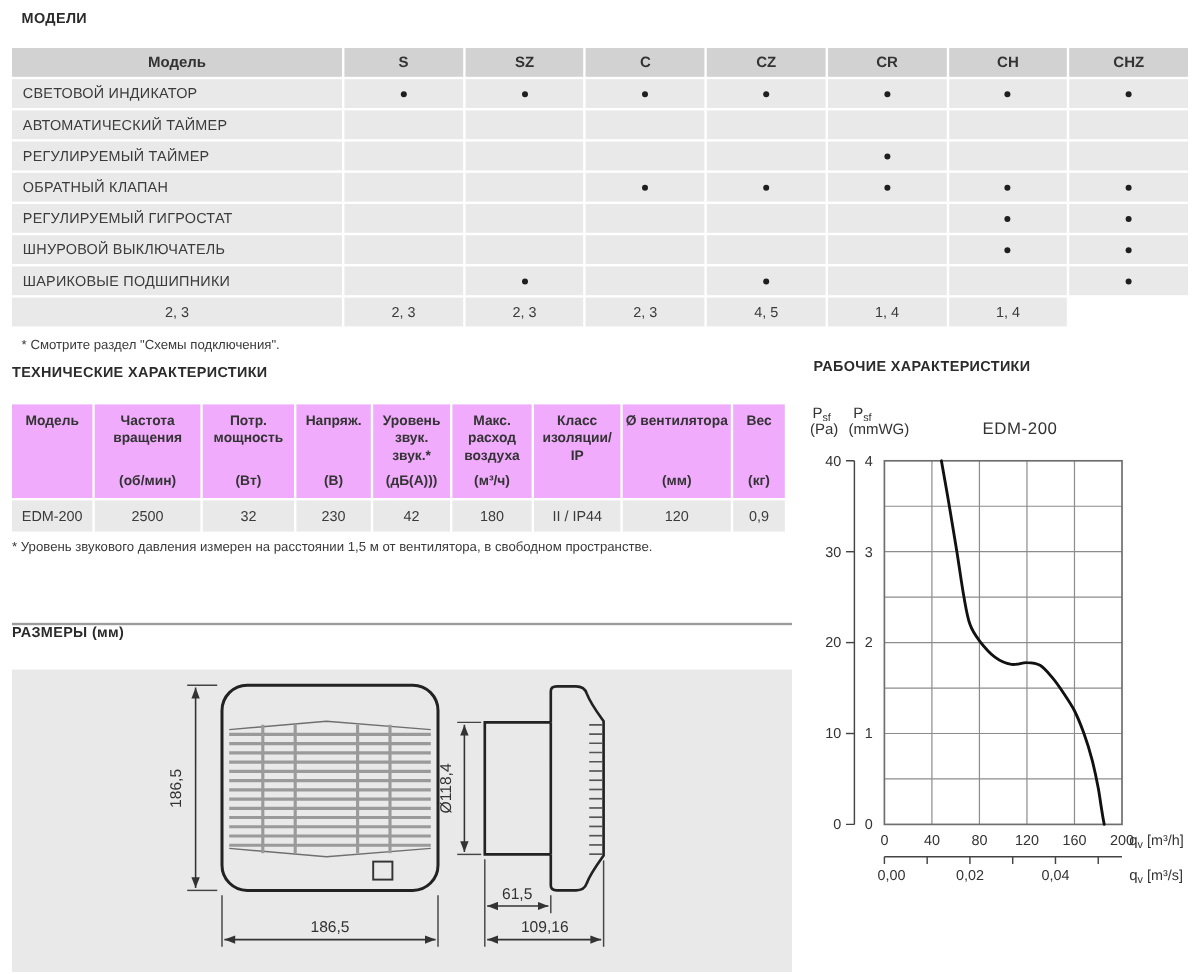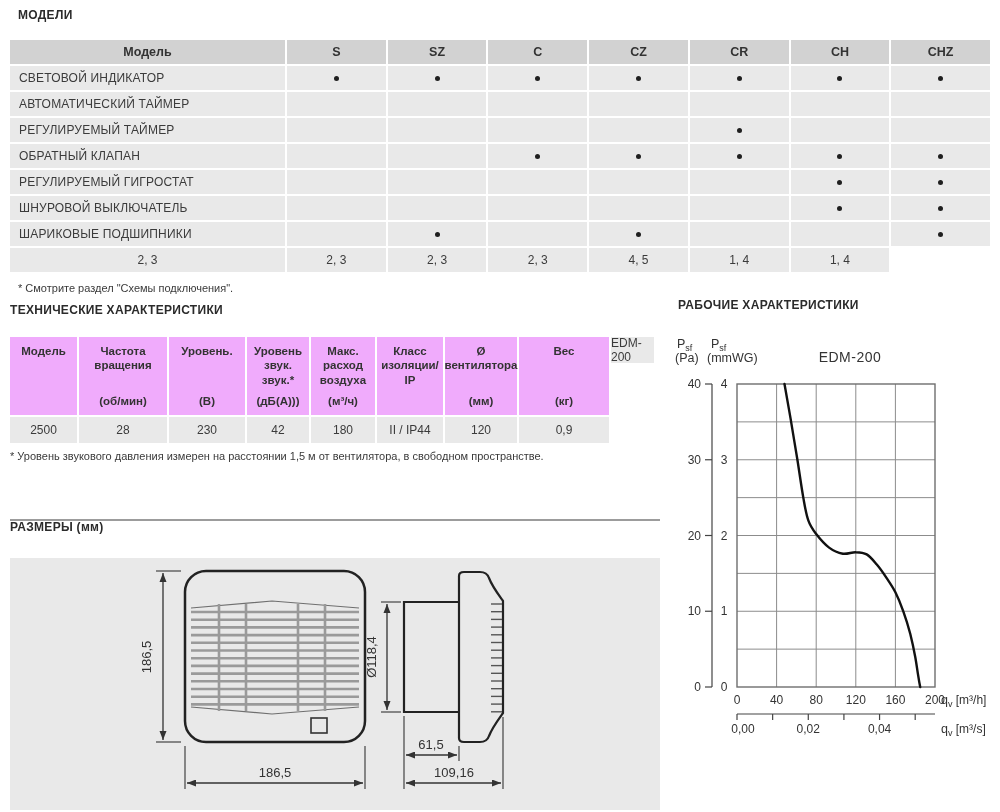--- a/index.html
+++ b/index.html
@@ -151,21 +151,25 @@
   <div class="sec-title" style="left:10px;top:303px;">ТЕХНИЧЕСКИЕ ХАРАКТЕРИСТИКИ</div>
   <div class="tech-table">
       <div class="tcell thead center">
         <span>Модель</span>
       </div>
       <div class="tcell thead">
         <span>Частота вращения</span>
         <span>(об/мин)</span>
       </div>
       <div class="tcell thead">
-        <span>Уровень.</span>
+        <span>Потр. мощность</span>
+        <span>(Вт)</span>
+      </div>
+      <div class="tcell thead">
+        <span>Напряж.</span>
         <span>(В)</span>
       </div>
       <div class="tcell thead">
         <span>Уровень звук. звук.*</span>
         <span>(дБ(А)))</span>
       </div>
       <div class="tcell thead">
         <span>Макс. расход воздуха</span>
         <span>(м³/ч)</span>
       </div>
@@ -175,21 +179,21 @@
       <div class="tcell thead">
         <span>Ø вентилятора</span>
         <span>(мм)</span>
       </div>
       <div class="tcell thead">
         <span>Вес</span>
         <span>(кг)</span>
       </div>
       <div class="tcell">EDM-200</div>
       <div class="tcell">2500</div>
-      <div class="tcell">28</div>
+      <div class="tcell">32</div>
       <div class="tcell">230</div>
       <div class="tcell">42</div>
       <div class="tcell">180</div>
       <div class="tcell">II / IP44</div>
       <div class="tcell">120</div>
       <div class="tcell">0,9</div>
     </div>
   <div class="footnote" style="left:10px;top:450px;">* Уровень звукового давления измерен на расстоянии 1,5 м от вентилятора, в свободном пространстве.</div>
 
   <div class="divider"></div>

